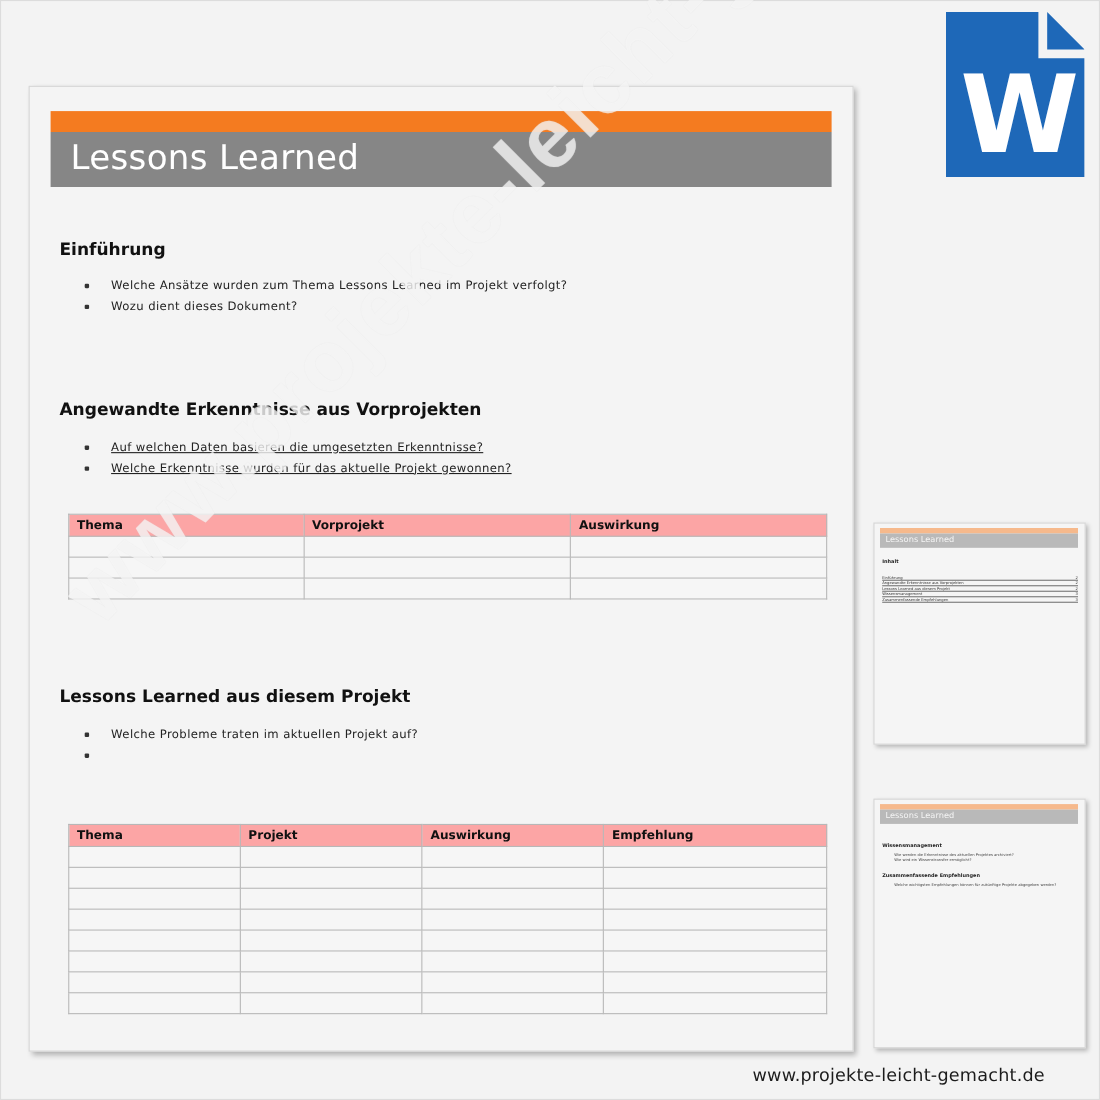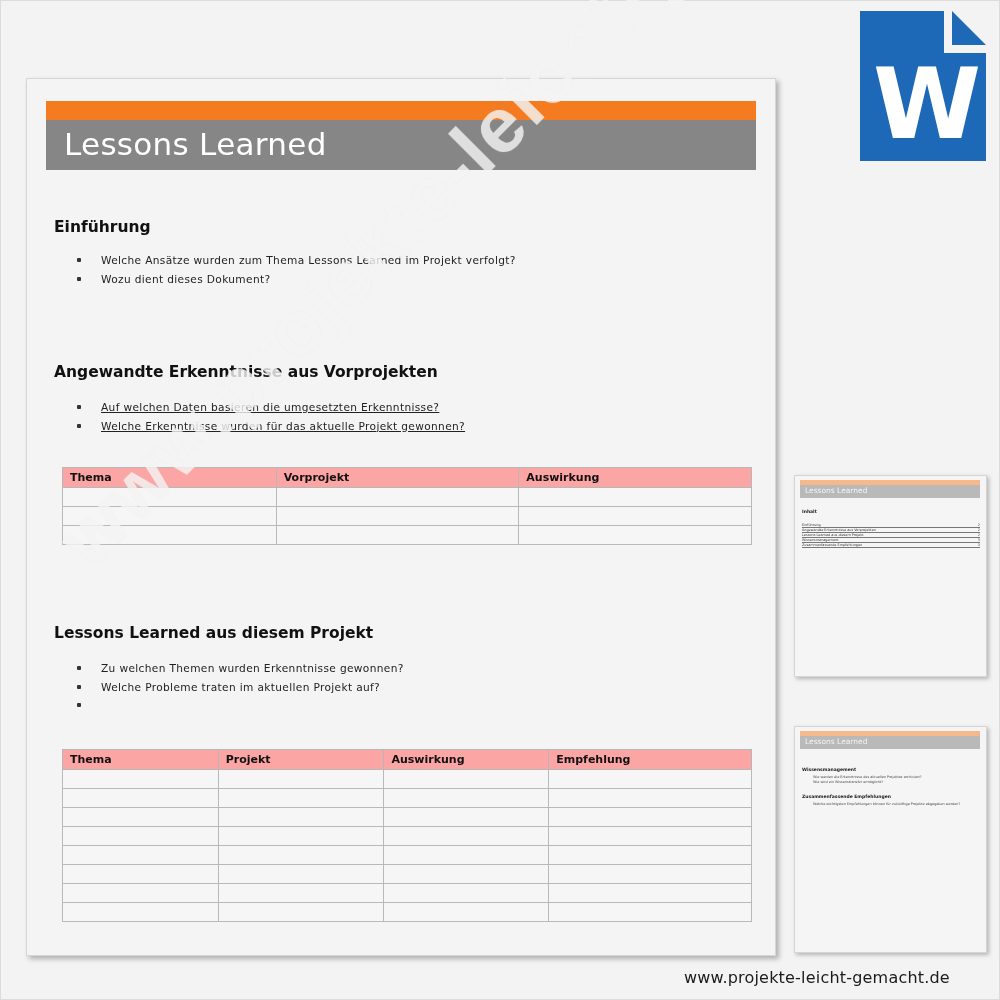--- a/index.html
+++ b/index.html
@@ -148,21 +148,20 @@
       <tr>
           <td></td>
           <td></td>
           <td></td>
         </tr>
     </tbody>
   </table>
 
   <div class="section-title" style="top:545px;">Lessons Learned aus diesem Projekt</div>
   <ul class="bullets" style="top:580px;">
-    <li><span class="dot"></span><span>Zu welchen Themen wurden Erkenntnisse gewonnen?</span></li>
     <li><span class="dot"></span><span>Welche Probleme traten im aktuellen Projekt auf?</span></li>
     <li><span class="dot"></span></li>
   </ul>
 
   <table class="grid" style="top:670px; width:690px;">
     <colgroup>
         <col style="width:156px">
         <col style="width:166px">
         <col style="width:165px">
         <col style="width:203px">

